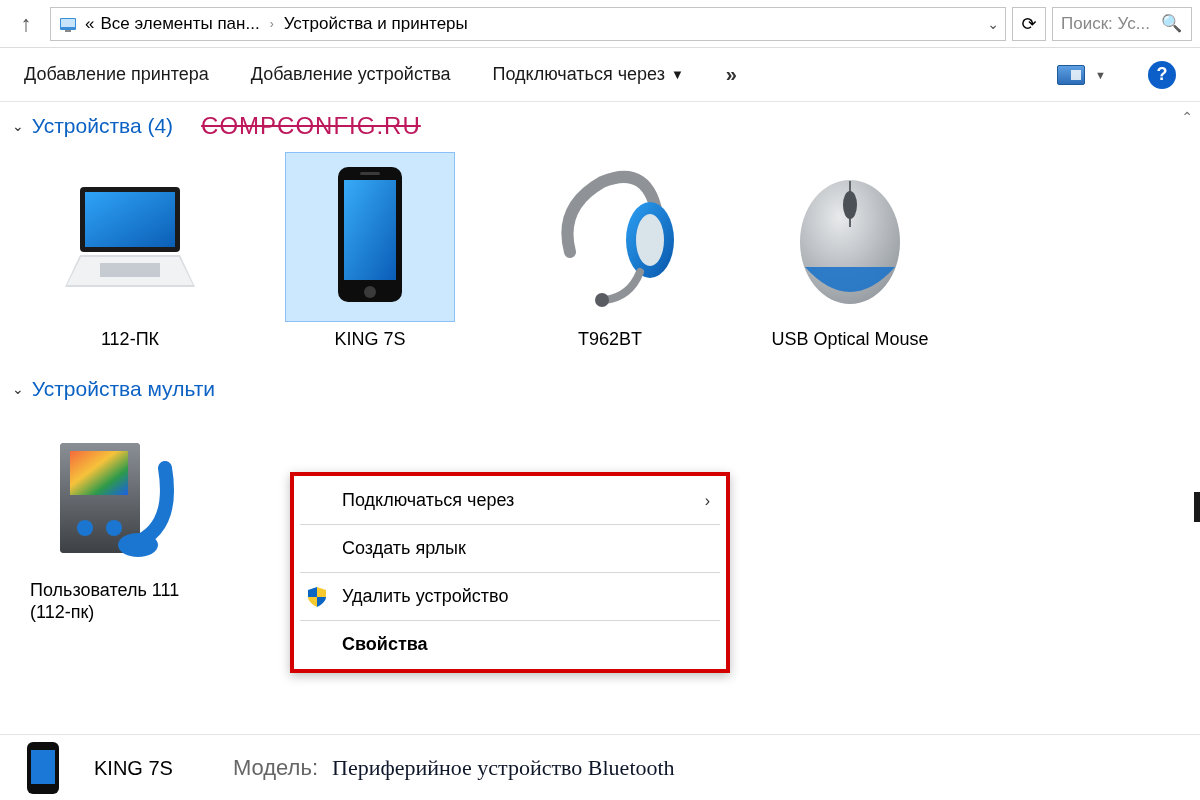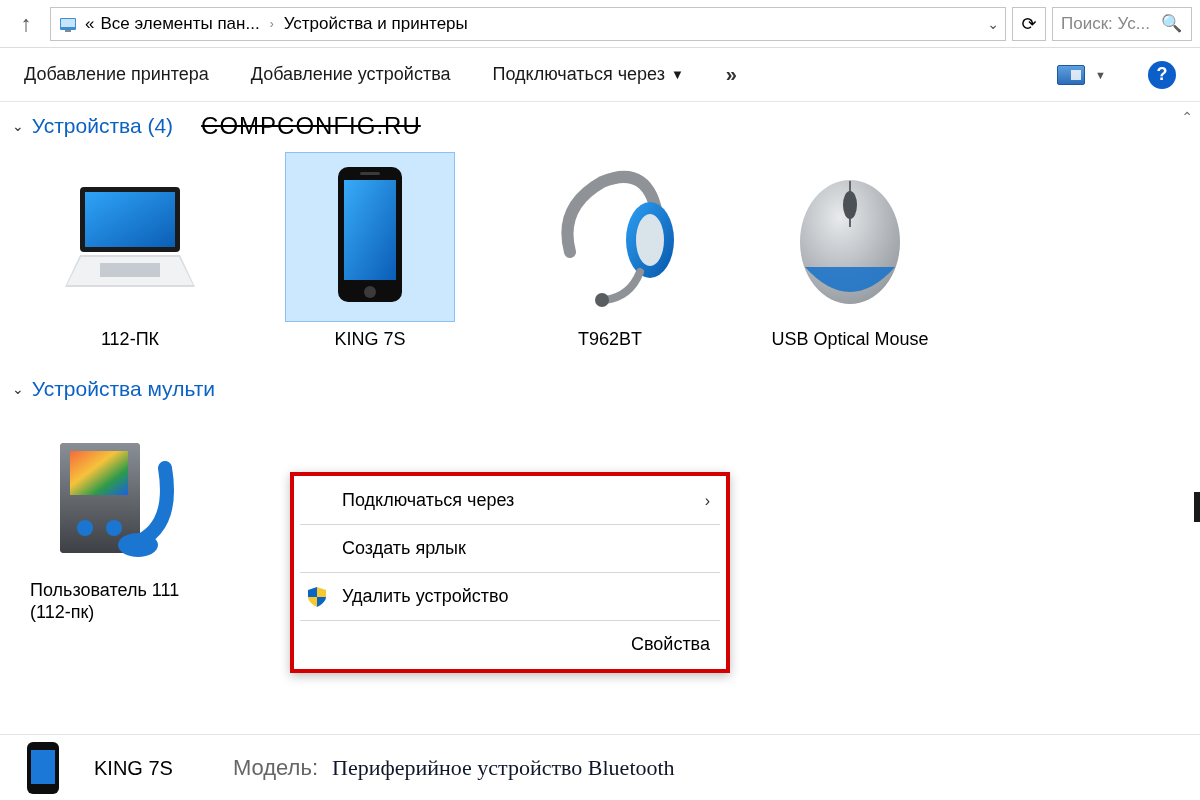--- a/index.html
+++ b/index.html
@@ -24,34 +24,34 @@
   .tb-overflow { font-size: 20px; font-weight: bold; color: #333; }
   .tb-view { width: 28px; height: 20px; background: linear-gradient(#5ea0e2,#2d6db8); border: 1px solid #1d5a9b; border-radius: 2px; position: relative; }
   .tb-view::after { content:""; position:absolute; right:3px; top:4px; width:10px; height:10px; background:#fff; opacity:0.8; }
   .tb-help { width: 28px; height: 28px; border-radius: 50%; background: #0c5ec9; color: #fff; display: flex; align-items: center; justify-content: center; font-weight: bold; font-size: 18px; }
   
   
   .content { position: relative; height: 632px; overflow: hidden; }
   .scroll-arrow { position: absolute; right: 2px; width: 22px; height: 22px; display: flex; align-items: center; justify-content: center; color: #777; font-size: 14px; top: 4px; }
   .section-header { display: flex; align-items: center; padding: 10px 12px 6px 12px; font-size: 21px; color: #0c62c4; gap: 8px; }
   .sec-chev { font-size: 14px; color: #333; }
-  .watermark { color: #000000; font-size: 24px; letter-spacing: 1px; margin-left: 20px; text-decoration: line-through; }
+  .watermark { color: #be185d; font-size: 24px; letter-spacing: 1px; margin-left: 20px; text-decoration: line-through; }
   
   .device-grid { display: flex; padding: 6px 20px 6px 40px; gap: 60px; }
   .device { width: 180px; display: flex; flex-direction: column; align-items: center; text-align: left; font-size: 18px; }
   .device.selected .device-icon-wrap { background: #cce8ff; border: 1px solid #8bc1f7; }
   .device-icon-wrap { width: 170px; height: 170px; display: flex; align-items: center; justify-content: center; border: 1px solid transparent; }
   .device-label { margin-top: 6px; line-height: 1.25; }
   
   
   .ctx-menu { position: absolute; left: 290px; top: 370px; width: 440px; background: #fff; border: 4px solid #d40000; box-shadow: 0 3px 10px rgba(0,0,0,0.25); z-index: 50; padding: 4px 0; font-size: 18px; }
   .ctx-item { display: flex; align-items: center; padding: 10px 16px 10px 48px; position: relative; }
   .ctx-item .arrow { margin-left: auto; font-size: 16px; color: #333; }
   .ctx-sep { height: 1px; background: #d8d8d8; margin: 3px 6px; }
-  .ctx-bold { font-weight: 400; justify-content: flex-end; }
+  .ctx-bold { font-weight: 700; }
   .ctx-shield { position: absolute; left: 12px; width: 22px; height: 22px; }
   
   
   .details { position: absolute; left: 0; right: 0; bottom: 0; height: 66px; border-top: 1px solid #e5e5e5; display: flex; align-items: center; padding: 6px 12px; gap: 20px; font-size: 18px; }
   .details-thumb { width: 62px; height: 58px; display: flex; align-items: center; justify-content: center; }
   .details-main { display: flex; flex-direction: column; }
   .details-name { font-size: 20px; }
   .details-meta { display: flex; gap: 14px; color: #666; font-size: 22px; margin-left: 30px; justify-content: flex-end;}
   .details-meta .val { color: #0f172a; font-family: Liberation Serif, serif; }
   

